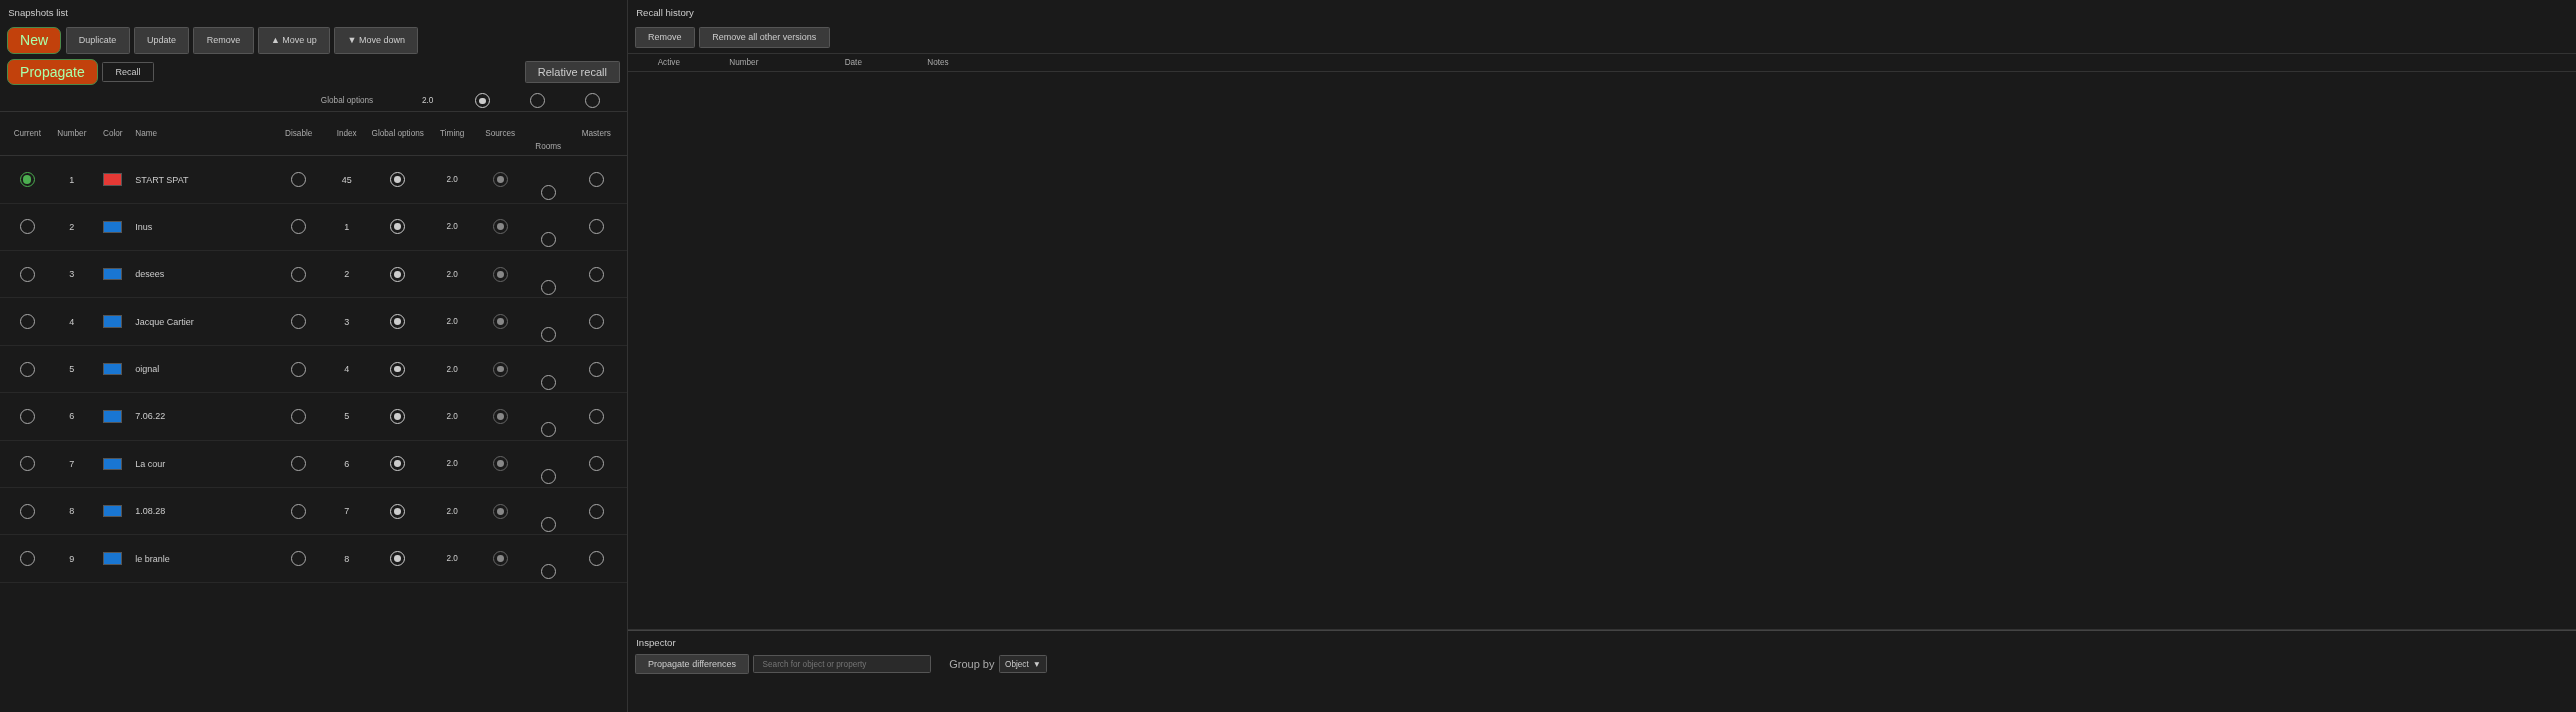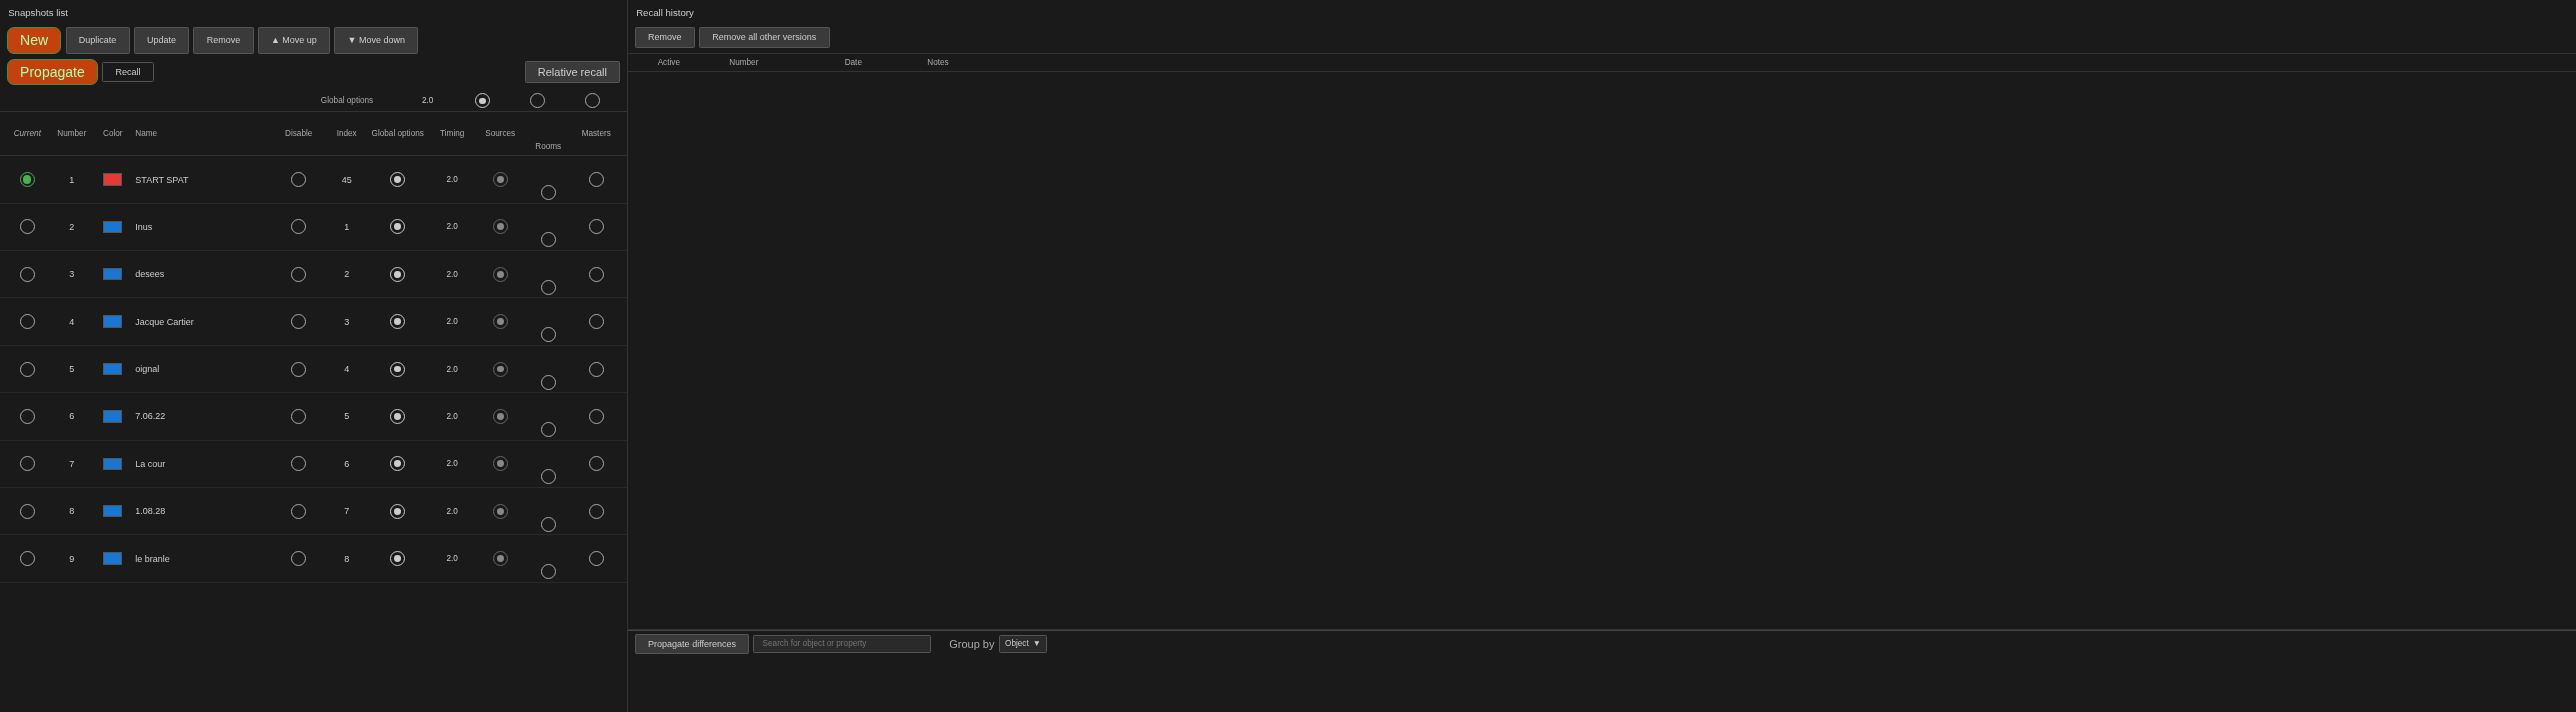--- a/index.html
+++ b/index.html
@@ -102,21 +102,21 @@
 
     
     .table-header {
       display: flex;
       align-items: center;
       padding: 4.1px 6.8px;
       border-bottom: 0.7px solid #333;
       color: #aaa;
       font-size: 8.2px;
     }
-    .col-current { width: 41px; text-align: center; font-style: italic; }
+    .col-current { width: 41px; text-align: center; }
     .col-number { width: 48px; text-align: center; }
     .col-color { width: 34px; text-align: center; }
     .col-name { flex: 1; padding-left: 5.5px; }
     .col-disable { width: 55px; text-align: center; }
     .col-index { width: 41px; text-align: center; }
     .col-globalopts { width: 61px; text-align: center; }
     .col-timing { width: 48px; text-align: center; }
     .col-sources { width: 48px; text-align: center; }
     .col-rooms { width: 48px; text-align: center; margin-top: 26px; }
     .col-masters { width: 48px; text-align: center; }
@@ -587,20 +587,21 @@
       <div class="vh-col-active">Active</div>
       <div class="vh-col-number">Number</div>
       <div class="vh-col-date">Date</div>
       <div class="vh-col-notes">Notes</div>
     </div>
 
     <div style="flex:1; background:#1a1a1a;"></div>
   </div>
 
   <div class="inspector">
+    <div class="inspector-title">Inspector</div>
     <div class="inspector-toolbar">
       <button class="btn">Propagate differences</button>
       <input class="inspector-search" type="text" placeholder="Search for object or property" style="">
       <span class="inspector-groupby">Group by</span>
       <div class="inspector-select">
         <span>Object</span>
         <span>▼</span>
       </div>
     </div>
   </div>

